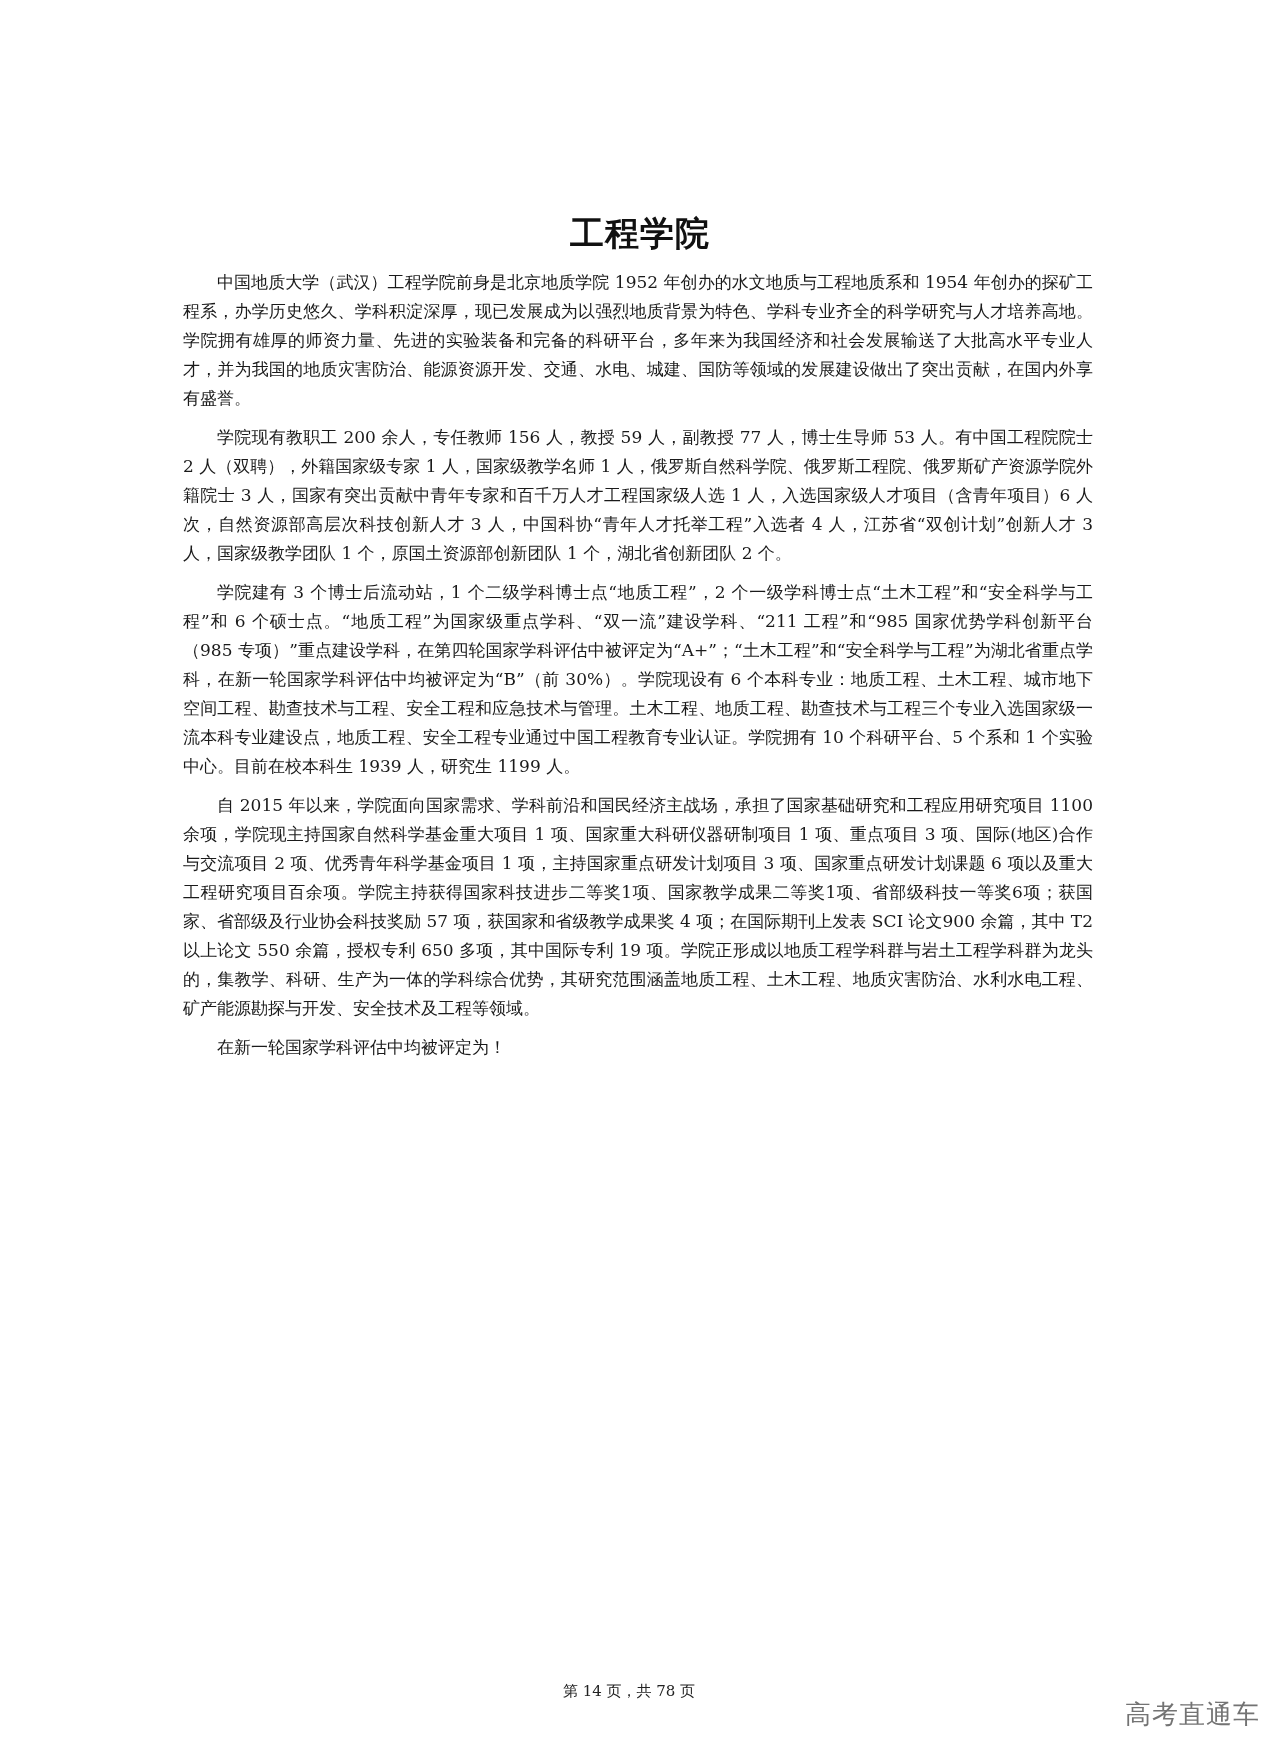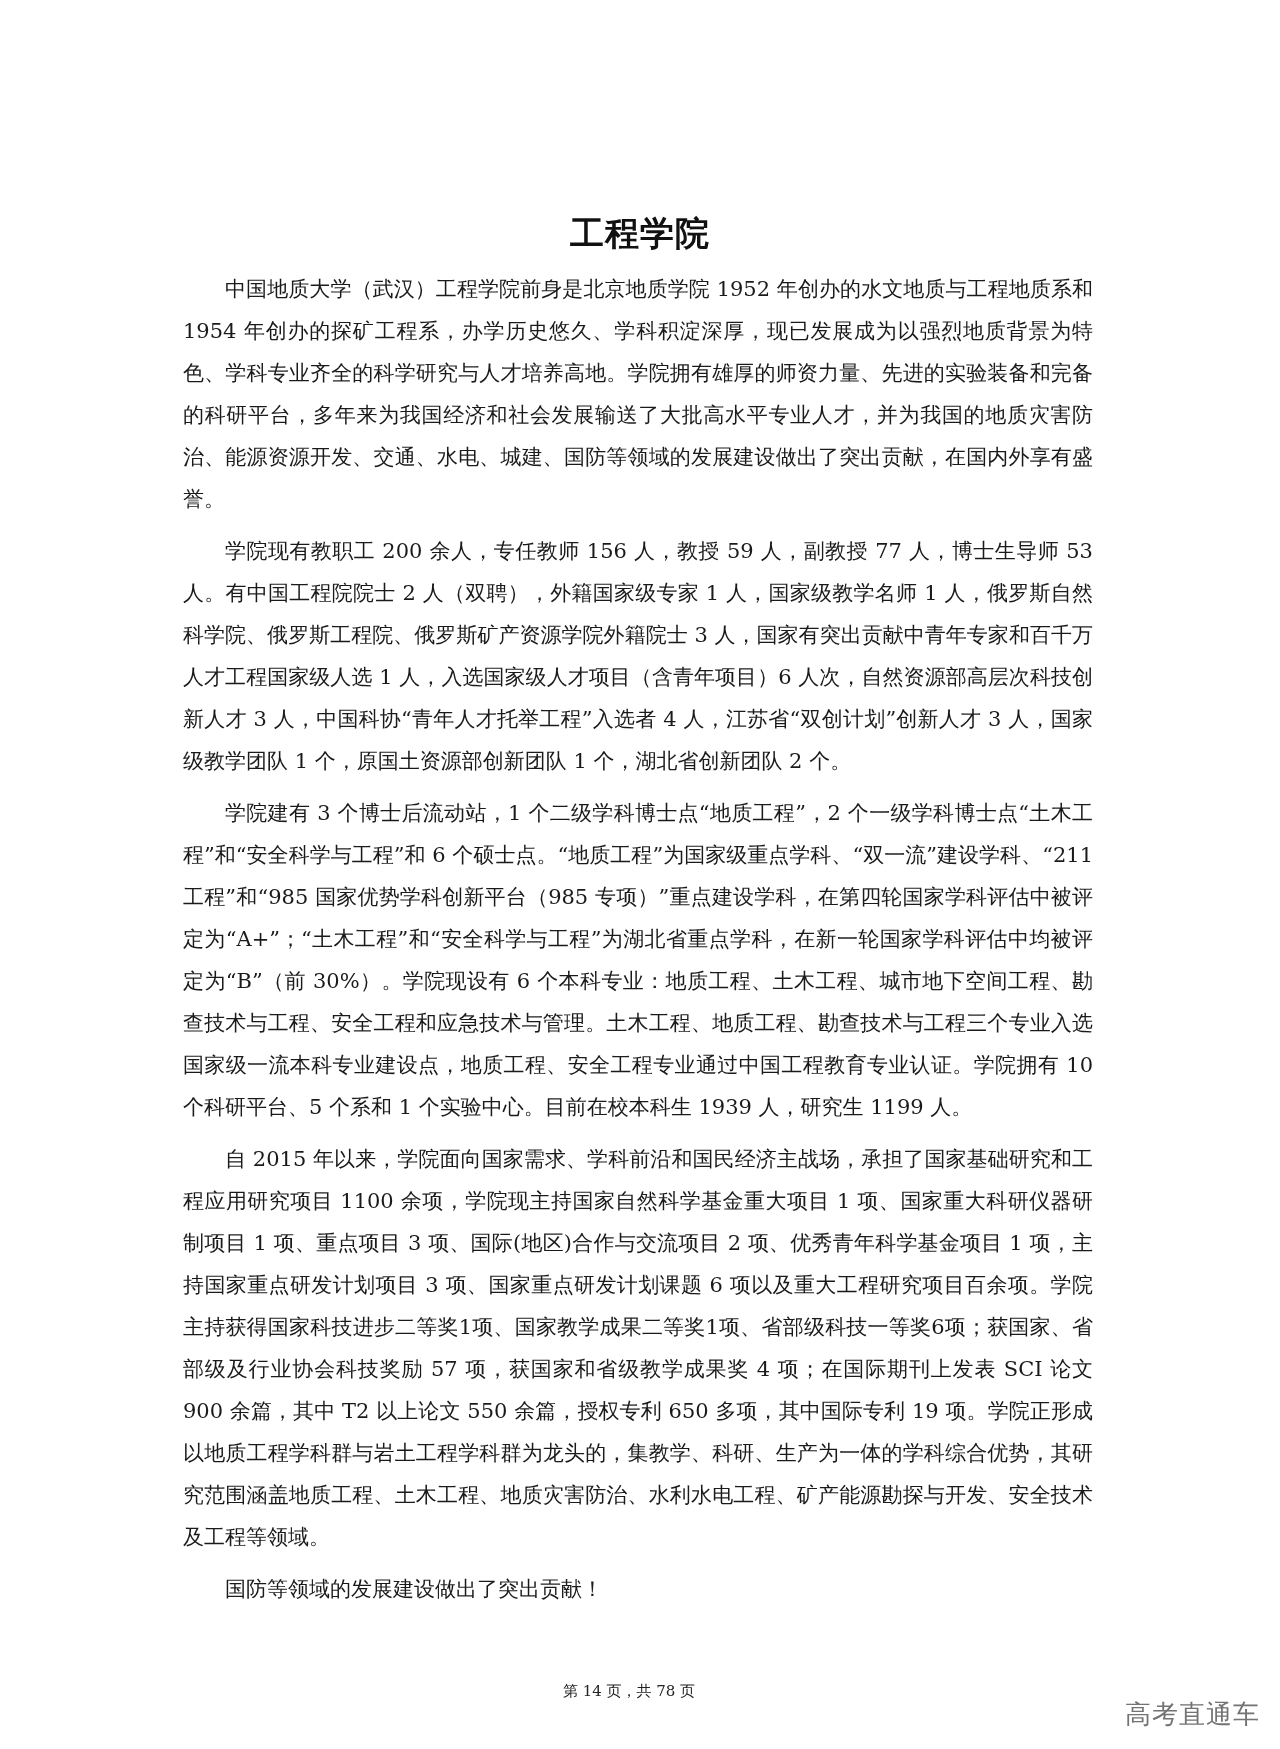--- a/index.html
+++ b/index.html
@@ -2,35 +2,35 @@
 <html><head>
 <meta charset="utf-8">
 <style>
   html, body { margin: 0; padding: 0; background: #ffffff; }
   body { width: 1280px; height: 1749px; position: relative; overflow: hidden;
          font-family: "DejaVu Serif", "Liberation Serif", serif; color: #1a1a1a; }
   .page-title { position: absolute; top: 188px; left: 0; width: 1280px; text-align: center;
          font-family: "DejaVu Sans", "Liberation Sans", sans-serif; font-weight: bold;
          font-size: 34px; letter-spacing: 1px; color: #111; }
   .body-text { position: absolute; top: 268px; left: 183px; width: 918px; }
-  .para { margin: 0 8px 10px 0; font-size: 21px; line-height: 42px;
+  .para { margin: 0 8px 10px 0; font-size: 17px; line-height: 29px;
           text-indent: 2em; text-align: justify; text-justify: inter-character; }
   .footer { position: absolute; top: 1682px; left: 0; width: 1258px; text-align: center;
             font-size: 15px; color: #222; }
   .watermark { position: absolute; top: 1697px; right: 20px; font-size: 26px; color: #737373;
             font-family: "DejaVu Sans", "Liberation Sans", sans-serif; letter-spacing: 1px; }
 </style>
 </head>
 <body>
 
 <h1 class="page-title">工程学院</h1>
 
 <div class="body-text">
   <p class="para">中国地质大学（武汉）工程学院前身是北京地质学院 1952 年创办的水文地质与工程地质系和 1954 年创办的探矿工程系，办学历史悠久、学科积淀深厚，现已发展成为以强烈地质背景为特色、学科专业齐全的科学研究与人才培养高地。学院拥有雄厚的师资力量、先进的实验装备和完备的科研平台，多年来为我国经济和社会发展输送了大批高水平专业人才，并为我国的地质灾害防治、能源资源开发、交通、水电、城建、国防等领域的发展建设做出了突出贡献，在国内外享有盛誉。</p>
   <p class="para">学院现有教职工 200 余人，专任教师 156 人，教授 59 人，副教授 77 人，博士生导师 53 人。有中国工程院院士 2 人（双聘），外籍国家级专家 1 人，国家级教学名师 1 人，俄罗斯自然科学院、俄罗斯工程院、俄罗斯矿产资源学院外籍院士 3 人，国家有突出贡献中青年专家和百千万人才工程国家级人选 1 人，入选国家级人才项目（含青年项目）6 人次，自然资源部高层次科技创新人才 3 人，中国科协“青年人才托举工程”入选者 4 人，江苏省“双创计划”创新人才 3 人，国家级教学团队 1 个，原国土资源部创新团队 1 个，湖北省创新团队 2 个。</p>
   <p class="para">学院建有 3 个博士后流动站，1 个二级学科博士点“地质工程”，2 个一级学科博士点“土木工程”和“安全科学与工程”和 6 个硕士点。“地质工程”为国家级重点学科、“双一流”建设学科、“211 工程”和“985 国家优势学科创新平台（985 专项）”重点建设学科，在第四轮国家学科评估中被评定为“A+”；“土木工程”和“安全科学与工程”为湖北省重点学科，在新一轮国家学科评估中均被评定为“B”（前 30%）。学院现设有 6 个本科专业：地质工程、土木工程、城市地下空间工程、勘查技术与工程、安全工程和应急技术与管理。土木工程、地质工程、勘查技术与工程三个专业入选国家级一流本科专业建设点，地质工程、安全工程专业通过中国工程教育专业认证。学院拥有 10 个科研平台、5 个系和 1 个实验中心。目前在校本科生 1939 人，研究生 1199 人。</p>
   <p class="para">自 2015 年以来，学院面向国家需求、学科前沿和国民经济主战场，承担了国家基础研究和工程应用研究项目 1100 余项，学院现主持国家自然科学基金重大项目 1 项、国家重大科研仪器研制项目 1 项、重点项目 3 项、国际(地区)合作与交流项目 2 项、优秀青年科学基金项目 1 项，主持国家重点研发计划项目 3 项、国家重点研发计划课题 6 项以及重大工程研究项目百余项。学院主持获得国家科技进步二等奖1项、国家教学成果二等奖1项、省部级科技一等奖6项；获国家、省部级及行业协会科技奖励 57 项，获国家和省级教学成果奖 4 项；在国际期刊上发表 SCI 论文900 余篇，其中 T2 以上论文 550 余篇，授权专利 650 多项，其中国际专利 19 项。学院正形成以地质工程学科群与岩土工程学科群为龙头的，集教学、科研、生产为一体的学科综合优势，其研究范围涵盖地质工程、土木工程、地质灾害防治、水利水电工程、矿产能源勘探与开发、安全技术及工程等领域。</p>
-  <p class="para">国防等领域的发展建设做出了突出贡献！</p>
+  <p class="para">在新一轮国家学科评估中均被评定为！</p>
 </div>
 
 <div class="footer">第 14 页，共 78 页</div>
 
 <div class="watermark">高考直通车</div>
 
 </body></html>

